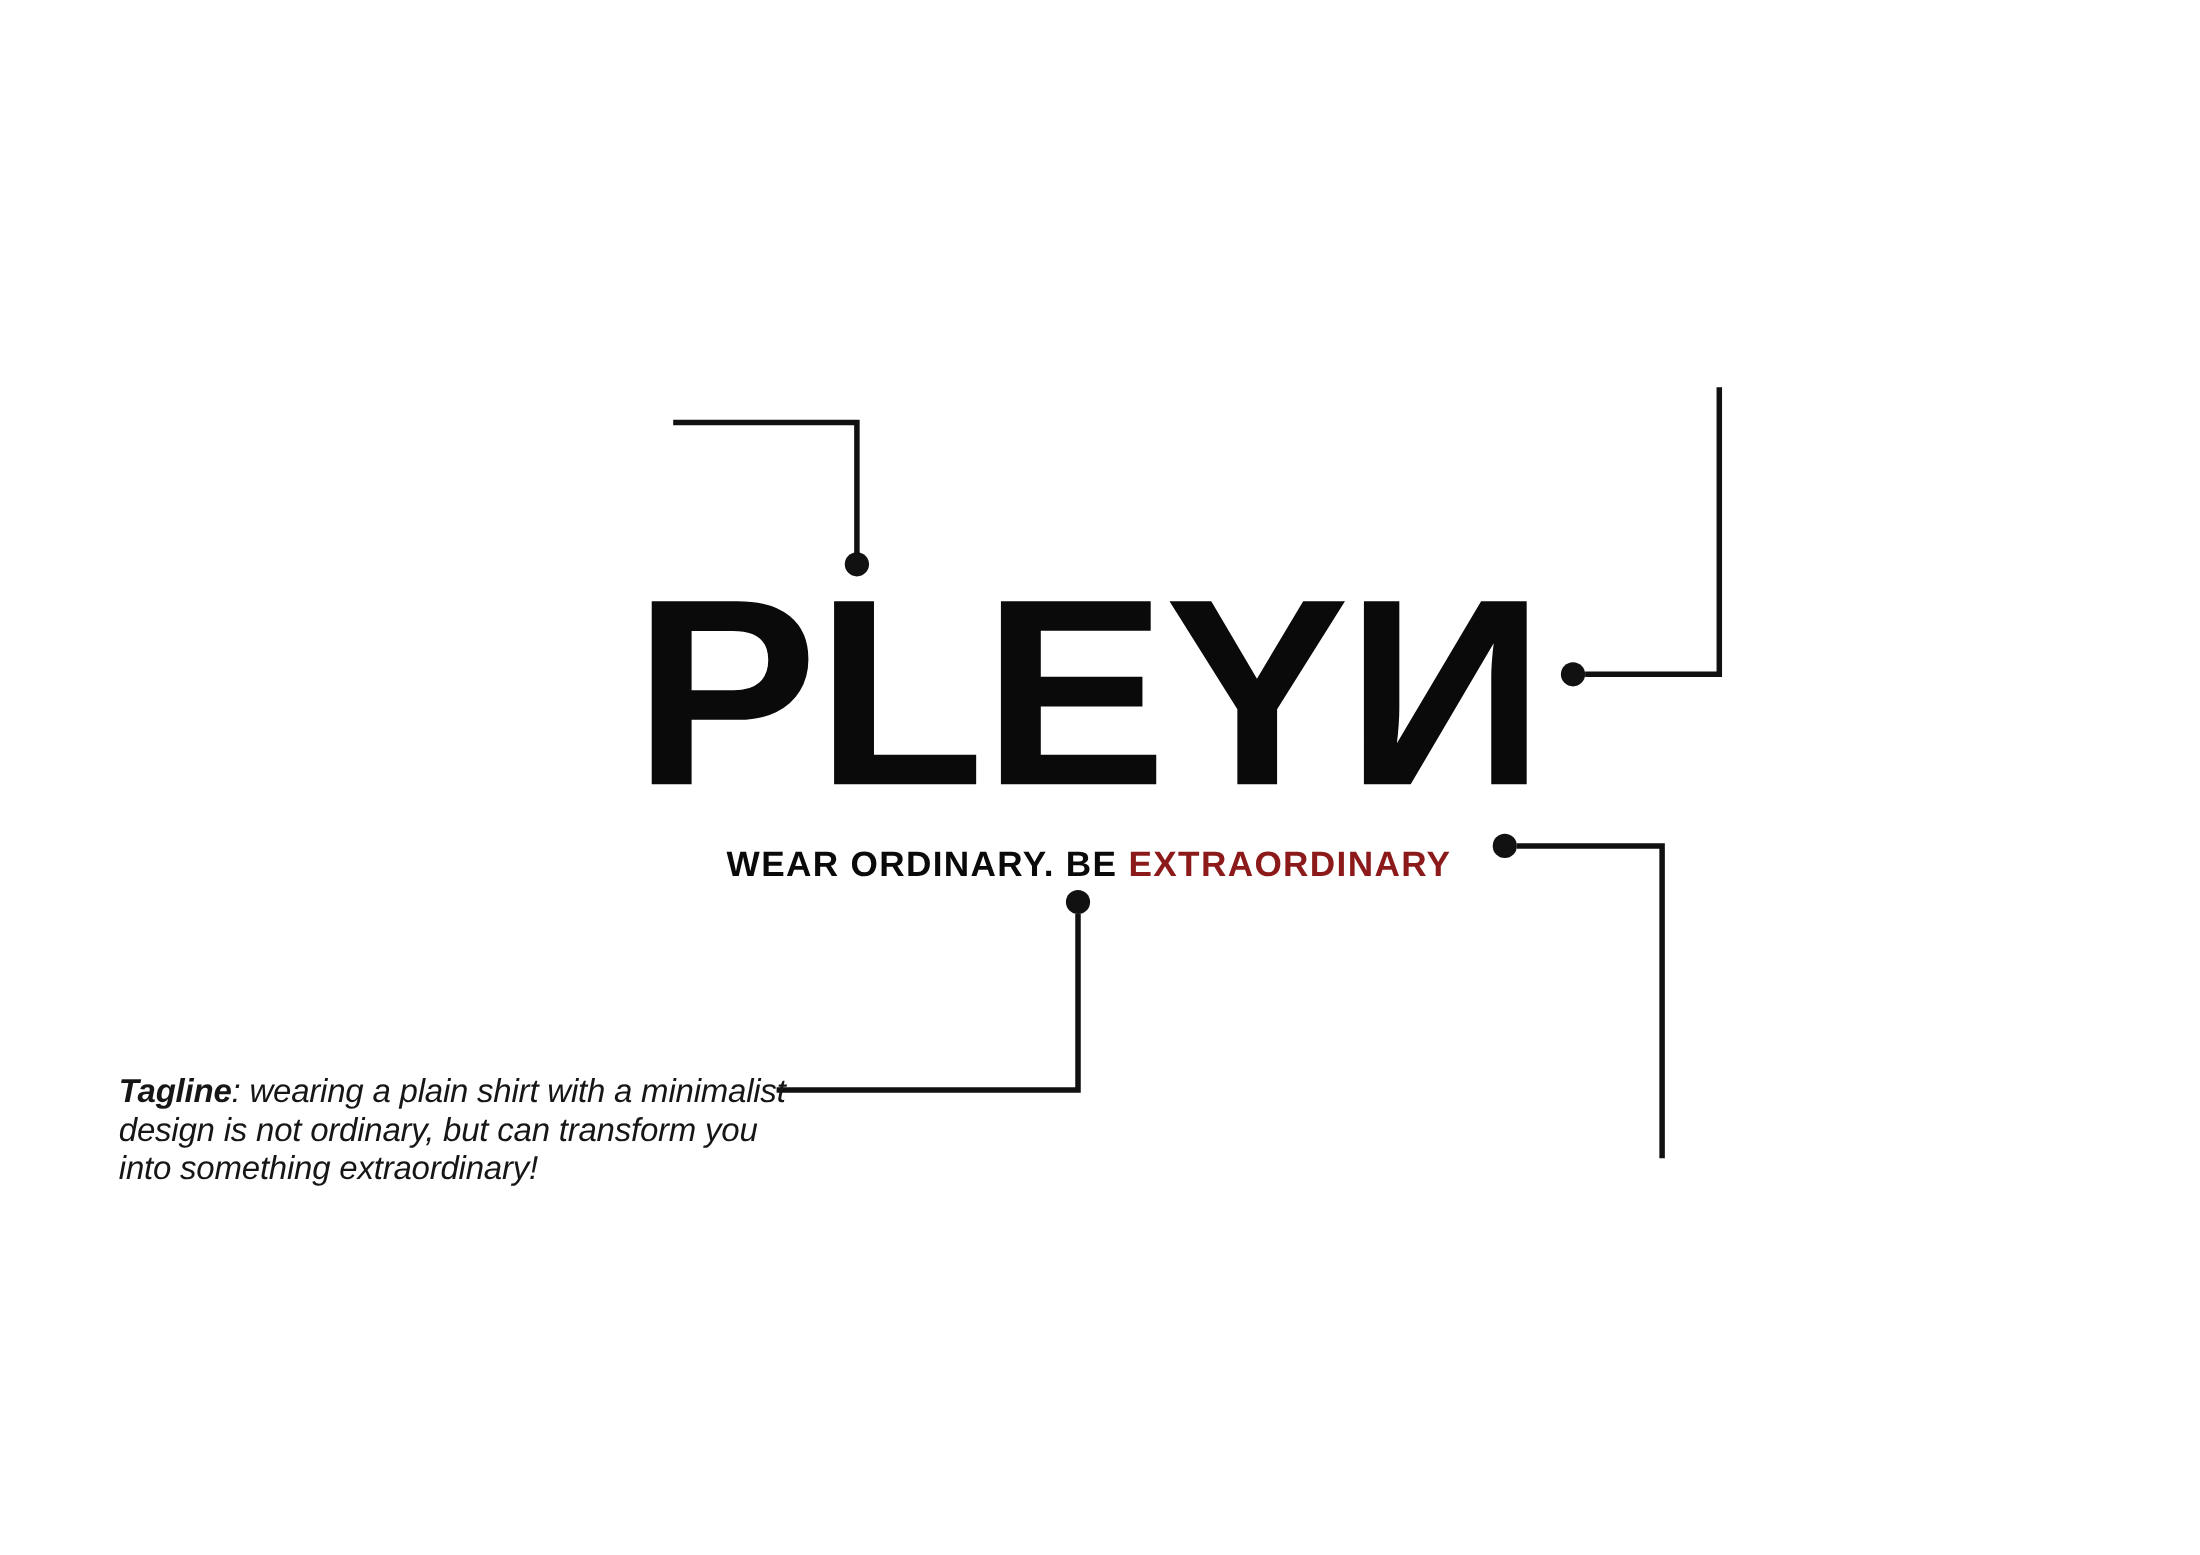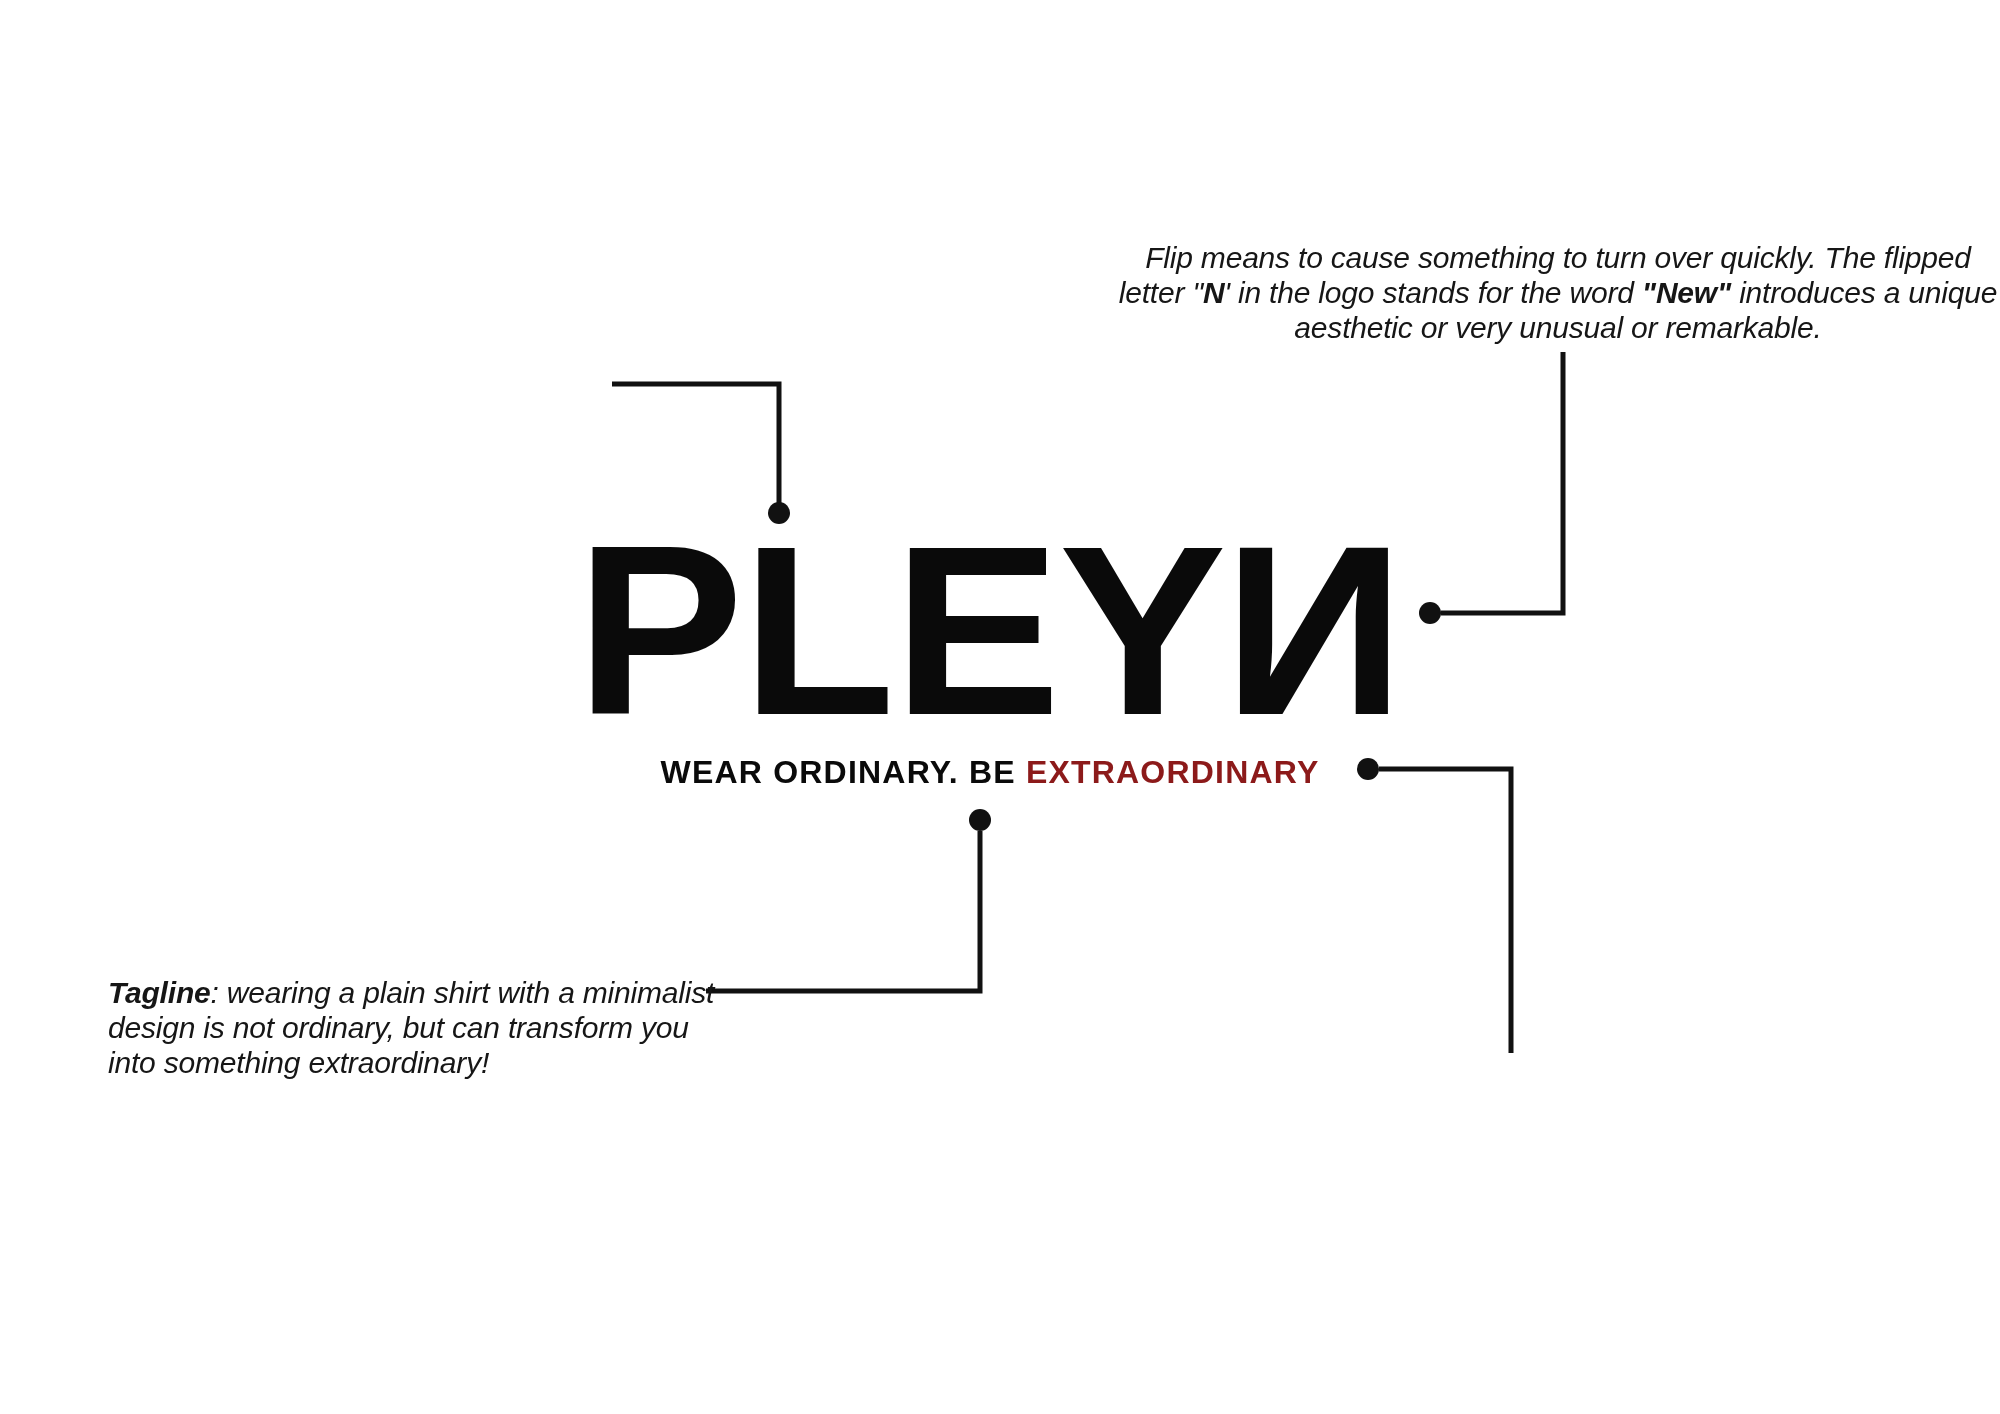--- a/index.html
+++ b/index.html
@@ -93,21 +93,21 @@
     transform: scaleX(1.04);
     transform-origin: center top;
   }
   #wordmark .flip-n {
     display: inline-block;
     transform: scaleX(-1);
   }
 
   #logo-tagline {
     display: block;
-    margin-top: 26px;
+    margin-top: 39px;
     font-family: "Liberation Sans", sans-serif;
     font-weight: 700;
     font-size: 32px;
     letter-spacing: 1.2px;
     line-height: 1;
     color: #0a0a0a;
     white-space: nowrap;
   }
   #logo-tagline .accent {
     color: #8c1a1a;
@@ -128,21 +128,20 @@
 
       <path fill="none" d="M 980 831 L 980 991 L 706 991"></path>
       <circle cx="980" cy="820" r="11" stroke="none"></circle>
 
       <path fill="none" d="M 1379 769 L 1511 769 L 1511 1053"></path>
       <circle cx="1368" cy="769" r="11" stroke="none"></circle>
     </g>
   </svg>
 
 
-  <div class="annot" id="annot-flip"><span>Flip means to cause something to turn over quickly.  The flipped letter "</span><b>N</b><span>' in the logo stands for the word </span><b>"New"</b><span> introduces a unique aesthetic or very unusual or remarkable.</span></div>
 
   <div id="logo-lockup">
     <span id="wordmark"><span>PLEY</span><span class="flip-n">N</span></span>
     <span id="logo-tagline"><span>WEAR ORDINARY. BE </span><span class="accent">EXTRAORDINARY</span></span>
   </div>
 
   <div class="annot" id="annot-tagline"><b>Tagline</b><span>: wearing a plain shirt with a minimalist design is not ordinary, but can transform you into something extraordinary!</span></div>
 
 
 </div>

